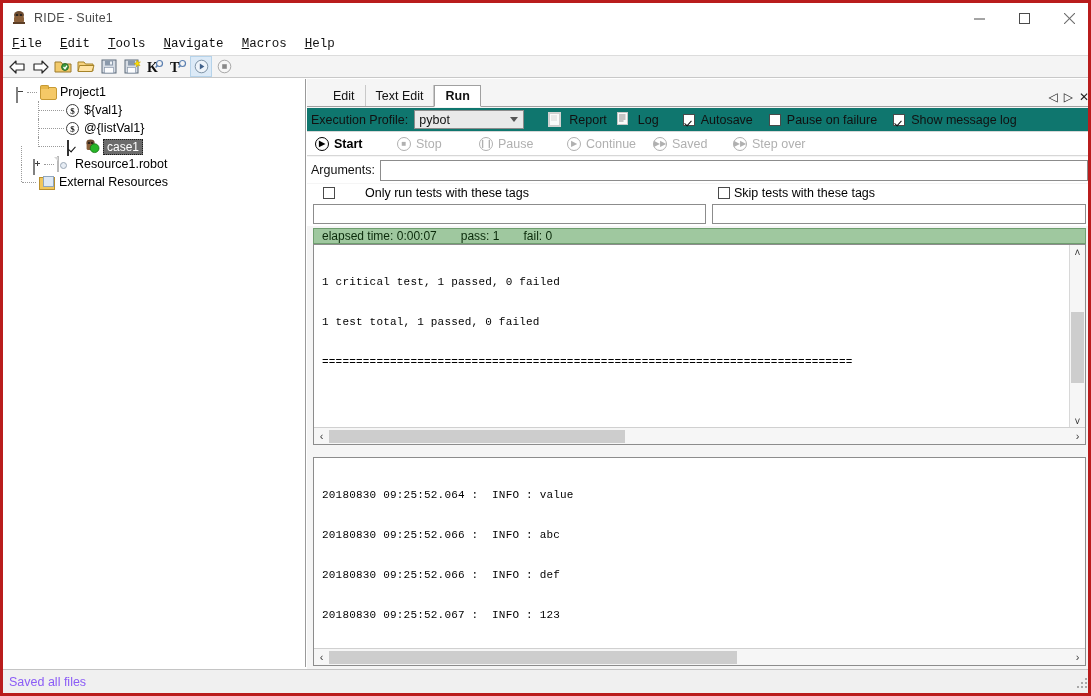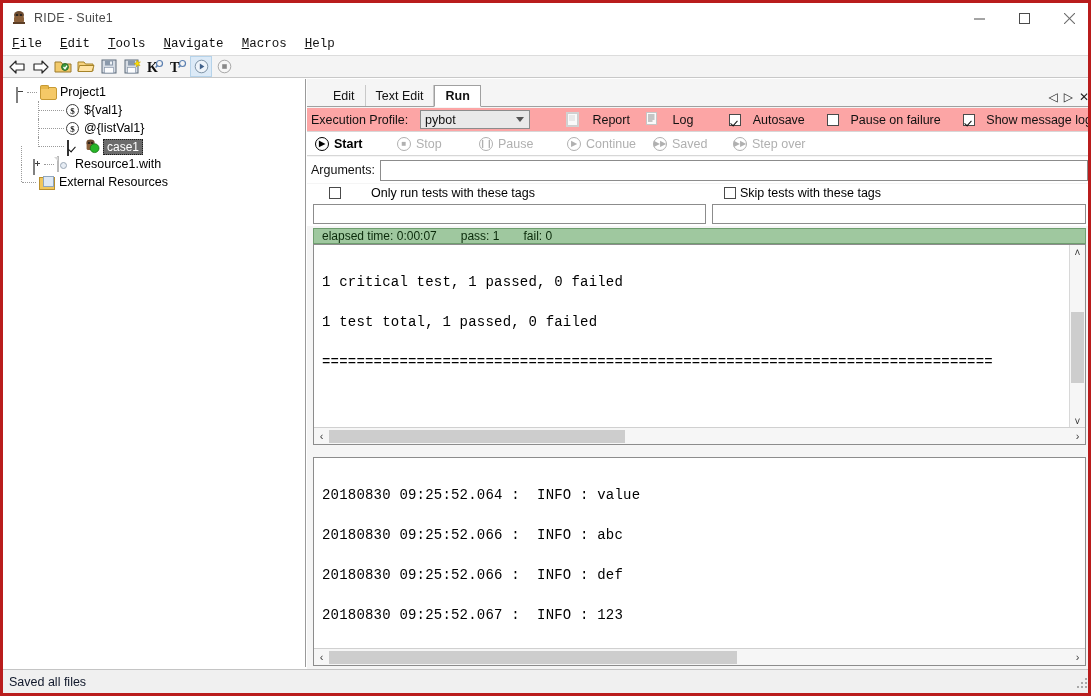--- a/index.html
+++ b/index.html
@@ -158,23 +158,22 @@
     height: 22px;
   }
   .tabnav {
     position: absolute; right: 3px; bottom: 2px; display: flex; gap: 6px; align-items: center;
     font-size: 12px; color: #222;
   }
 
   
   .cfgrow {
     position: absolute; left: 0; top: 29px; width: 785px; height: 24px;
-    background: #fca5a5; display: flex; align-items: center; padding-left: 4px;
+    background: #0f766e; display: flex; align-items: center; padding-left: 4px;
     border-bottom: 1px solid #d7d7d7;
-    justify-content: space-between;
   }
   .lbl { font-size: 12.5px; color: #111; }
   .combo {
     width: 110px; height: 19px; background: #e9e9e9; border: 1px solid #8c8c8c;
     display: flex; align-items: center; padding-left: 4px;
     font-size: 12.5px; color: #111; position: relative; margin-left: 6px;
   }
   .combo .carot {
     position: absolute; right: 5px; top: 6px;
     width: 0; height: 0; border-left: 4px solid transparent; border-right: 4px solid transparent;
@@ -240,21 +239,21 @@
     padding-left: 8px; gap: 24px;
   }
 
   
   .outpanel {
     position: absolute; left: 6px; top: 165px; width: 773px; height: 201px;
     background: #ffffff; border: 1px solid #8c8c8c; overflow: hidden;
   }
   .mono {
     font-family: "Liberation Mono", "DejaVu Sans Mono", monospace;
-    font-size: 14px; line-height: 13.4px; white-space: pre;
+    font-size: 11px; line-height: 13.4px; white-space: pre;
     letter-spacing: .2px;
   }
   .out-text { padding: 4px 0 0 8px; color: #000; }
   .warn { color: #9c2b2b; }
 
   
   .hscroll {
     position: absolute; height: 17px; background: #f6f6f6;
     border-top: 1px solid #d0d0d0;
     display: flex; align-items: center;
@@ -283,21 +282,21 @@
   .msgpanel {
     position: absolute; left: 6px; top: 378px; width: 773px; height: 209px;
     background: #ffffff; border: 1px solid #8c8c8c; overflow: hidden;
   }
 
   
   .appstatus {
     position: absolute; left: 0; bottom: 0; width: 1089px; height: 24px;
     background: #f0f0f0; border-top: 1px solid #c4c4c4;
     display: flex; align-items: center; padding-left: 6px;
-    font-size: 12.5px; color: #0f172a;
+    font-size: 12.5px; color: #8b5cf6;
   }
   .grip { position: absolute; right: 3px; bottom: 3px; width: 12px; height: 12px; }
   .grip i { position: absolute; width: 2px; height: 2px; background: #a8a8a8; }
 </style>
 </head>
 <body>
 
 <div id="app">
 
   <div class="titlebar">
@@ -453,21 +452,21 @@
     </div>
 
     <div class="tree-row">
       <span style="position:absolute;left:18px;top:-10px;height:19px;border-left:1px dotted #9a9a9a;"></span>
       <span style="position:absolute;left:30px;top:4px;"><span class="expander plus"></span></span>
       <span style="position:absolute;left:41px;top:8px;width:10px;border-top:1px dotted #9a9a9a;"></span>
       <span style="position:absolute;left:54px;top:1px;">
         <span class="docicon"></span>
         <span style="position:absolute;left:3px;top:5px;width:7px;height:7px;border:1px solid #9aa7b5;border-radius:50%;background:#e7edf4;"></span>
       </span>
-      <span style="position:absolute;left:72px;top:1px;">Resource1.with</span>
+      <span style="position:absolute;left:72px;top:1px;">Resource1.robot</span>
     </div>
 
     <div class="tree-row">
       <span style="position:absolute;left:18px;top:-10px;height:18px;border-left:1px dotted #9a9a9a;"></span>
       <span style="position:absolute;left:19px;top:8px;width:14px;border-top:1px dotted #9a9a9a;"></span>
       <span style="position:absolute;left:36px;top:2px;"><span class="extres"></span></span>
       <span style="position:absolute;left:56px;top:1px;">External Resources</span>
     </div>
   </div>
 
@@ -557,21 +556,21 @@
     </div>
 
     <div class="argrow">
       <span class="lbl">Arguments:</span>
       <div class="argfield" style="width:708px;">
         <span style="padding-left:3px;"></span>
       </div>
     </div>
 
     <div class="tagchkrow">
-      <div class="tagchk" style="margin-left:22px;width:395px;gap:30px;">
+      <div class="tagchk" style="margin-left:16px;width:395px;gap:30px;">
         <span class="cb"></span>
         <span>Only run tests with these tags</span>
       </div>
       <div class="tagchk">
         <span class="cb"></span>
         <span>Skip tests with these tags</span>
       </div>
     </div>
 
     <div class="tagfieldrow">

